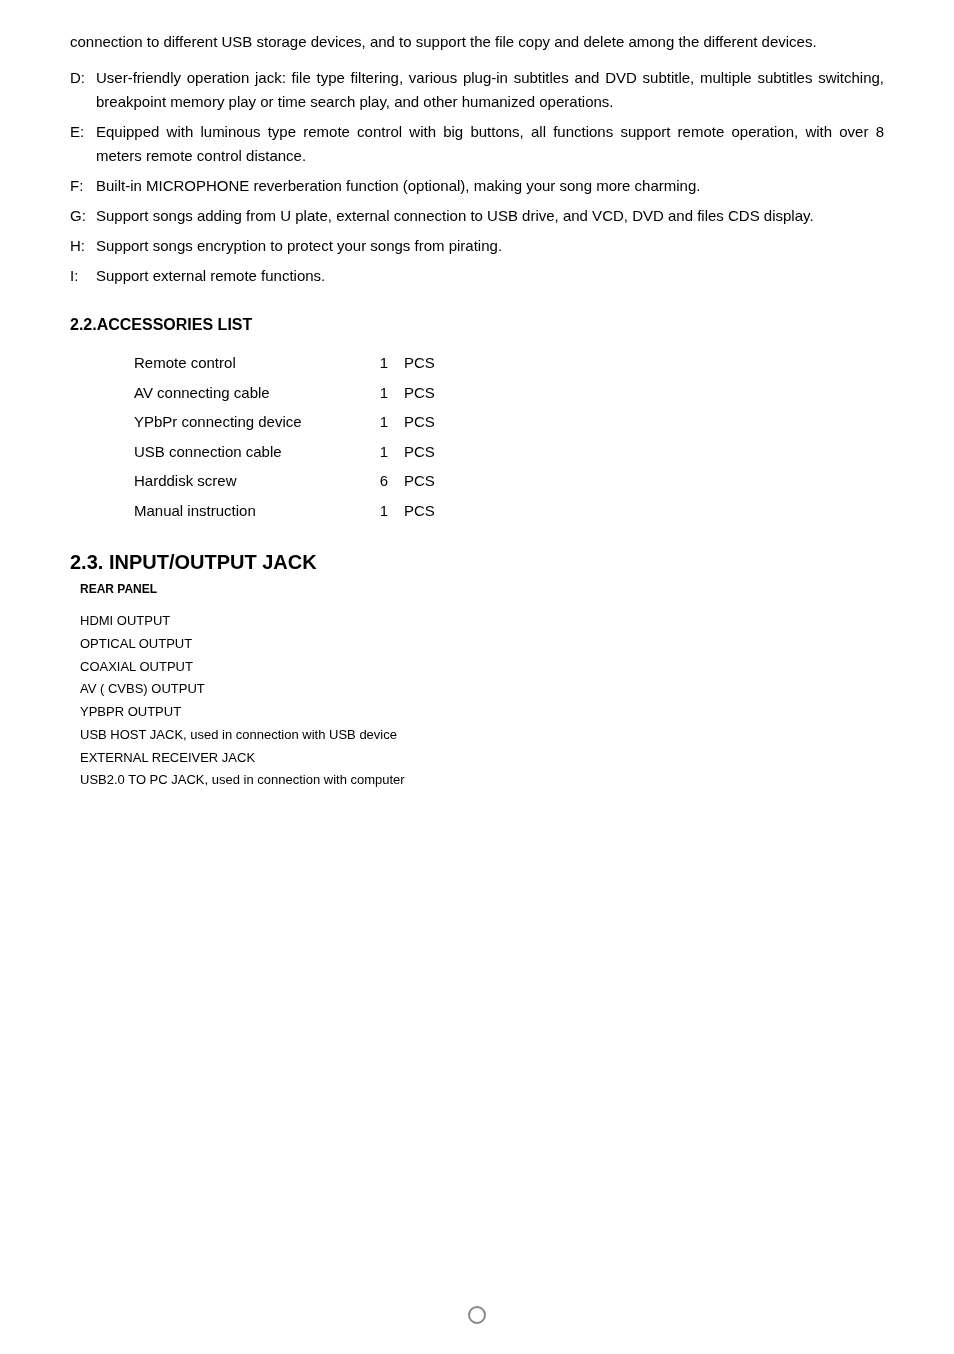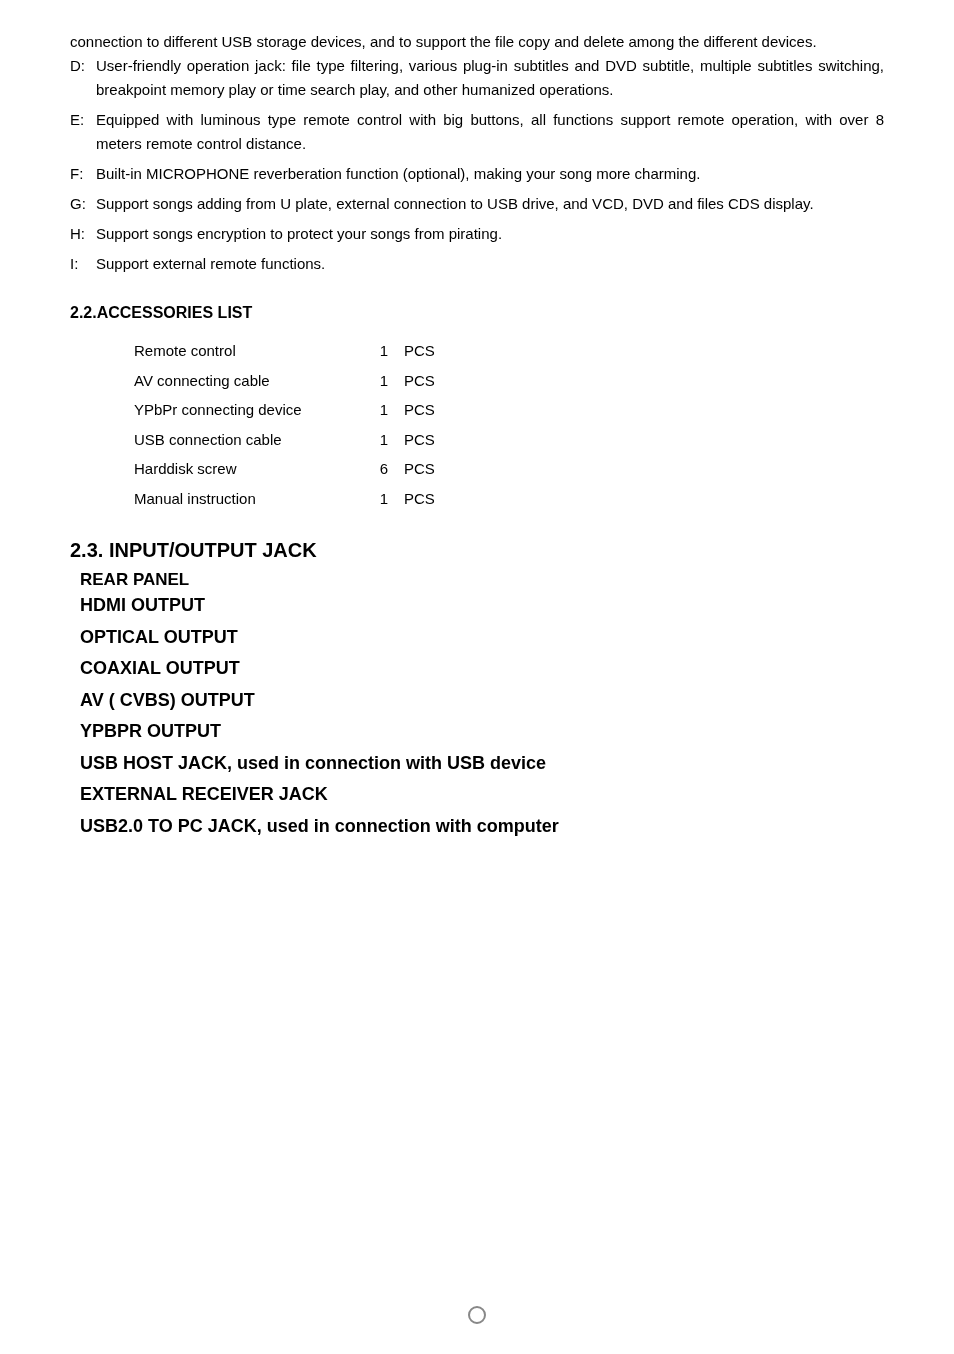--- a/index.html
+++ b/index.html
@@ -19,20 +19,21 @@
     }
 
     .page-container {
       padding: 30px 70px 60px 70px;
       max-width: 954px;
     }
 
     .intro-paragraph {
       text-align: justify;
       line-height: 1.6;
+      margin-bottom: 12px;
     }
 
     .feature-list {
       margin-left: 0;
       margin-bottom: 20px;
     }
 
     .feature-item {
       display: flex;
       text-align: justify;
@@ -89,33 +90,32 @@
     }
 
     .section-23-title {
       font-size: 20px;
       font-weight: bold;
       margin-bottom: 8px;
     }
 
     .rear-panel-label {
       font-weight: bold;
-      font-size: 17px;
+      font-size: 12px;
       margin-left: 10px;
-      margin-bottom: 0;
+      margin-bottom: 14px;
     }
 
     .jack-list {
       margin-left: 10px;
     }
 
     .jack-item {
       line-height: 1.75;
-      font-size: 18px;
-      font-weight: bold;
+      font-size: 13px;
     }
 
     .page-indicator {
       position: absolute;
       bottom: 30px;
       left: 50%;
       transform: translateX(-50%);
       width: 18px;
       height: 18px;
       border-radius: 50%;

